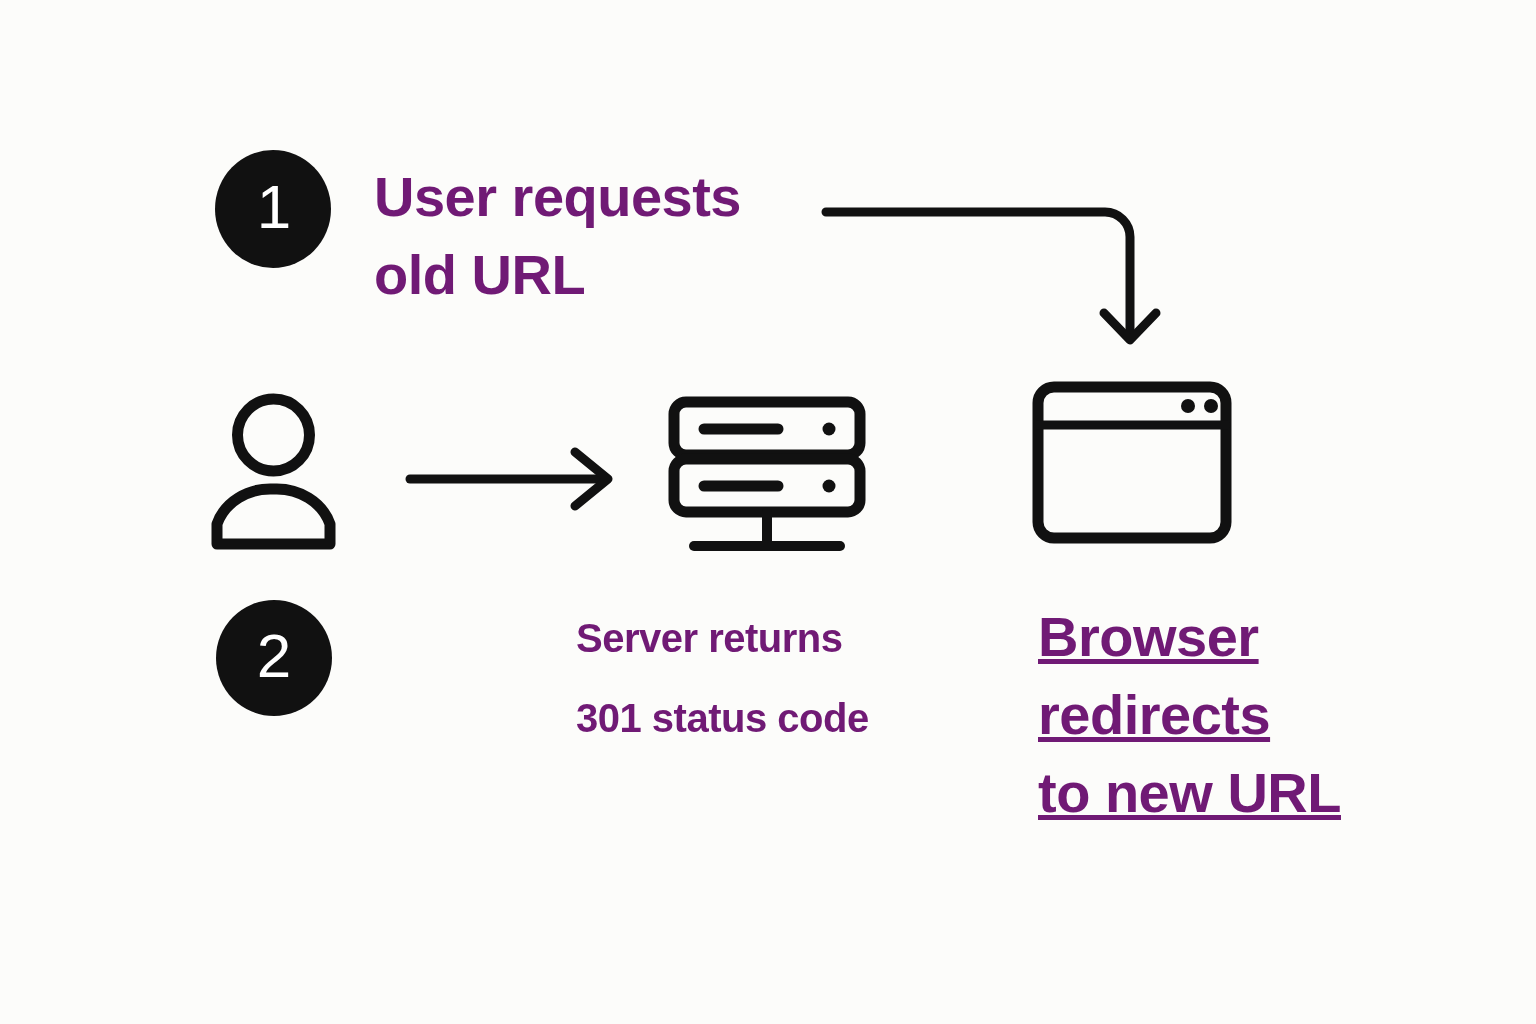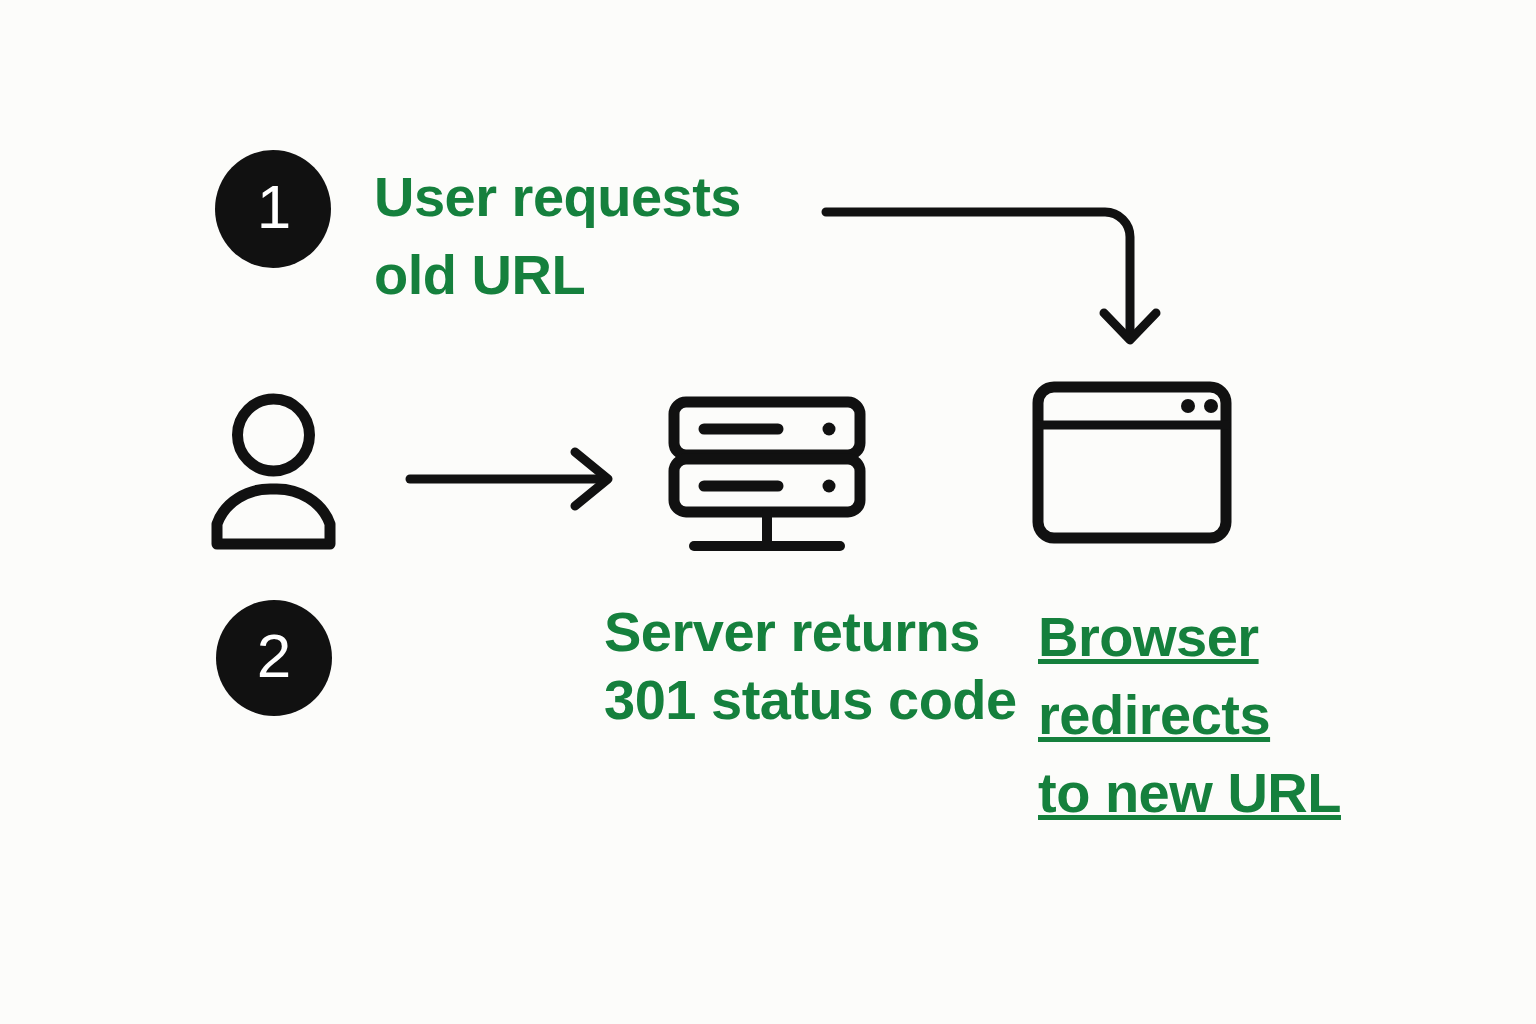--- a/index.html
+++ b/index.html
@@ -41,36 +41,35 @@
   #badge-2 {
     left: 216px; top: 600px;
     width: 116px; height: 116px;
     font-size: 62px;
   }
   #badge-2 .badge-num { transform: translate(0px, -2px); }
 
   
   .label {
     position: absolute;
-    color: #15803d;
+    color: #701a75;
     font-family: "Liberation Sans", sans-serif;
     font-weight: 700;
     letter-spacing: -0.5px;
     white-space: pre-line;
   }
   #label-step1 {
     left: 374px; top: 158px;
     font-size: 56px;
     line-height: 78px;
   }
   #label-step2 {
     left: 576px; top: 598px;
-    font-size: 56px;
-    line-height: 68px;
-    margin-left: 28px;
+    font-size: 40px;
+    line-height: 80px;
   }
   #label-step3 {
     left: 1038px; top: 598px;
     font-size: 56px;
     line-height: 78px;
     text-decoration: underline;
   }
   #label-stray {
     left: 1108px; top: 800px;
     font-size: 56px;

